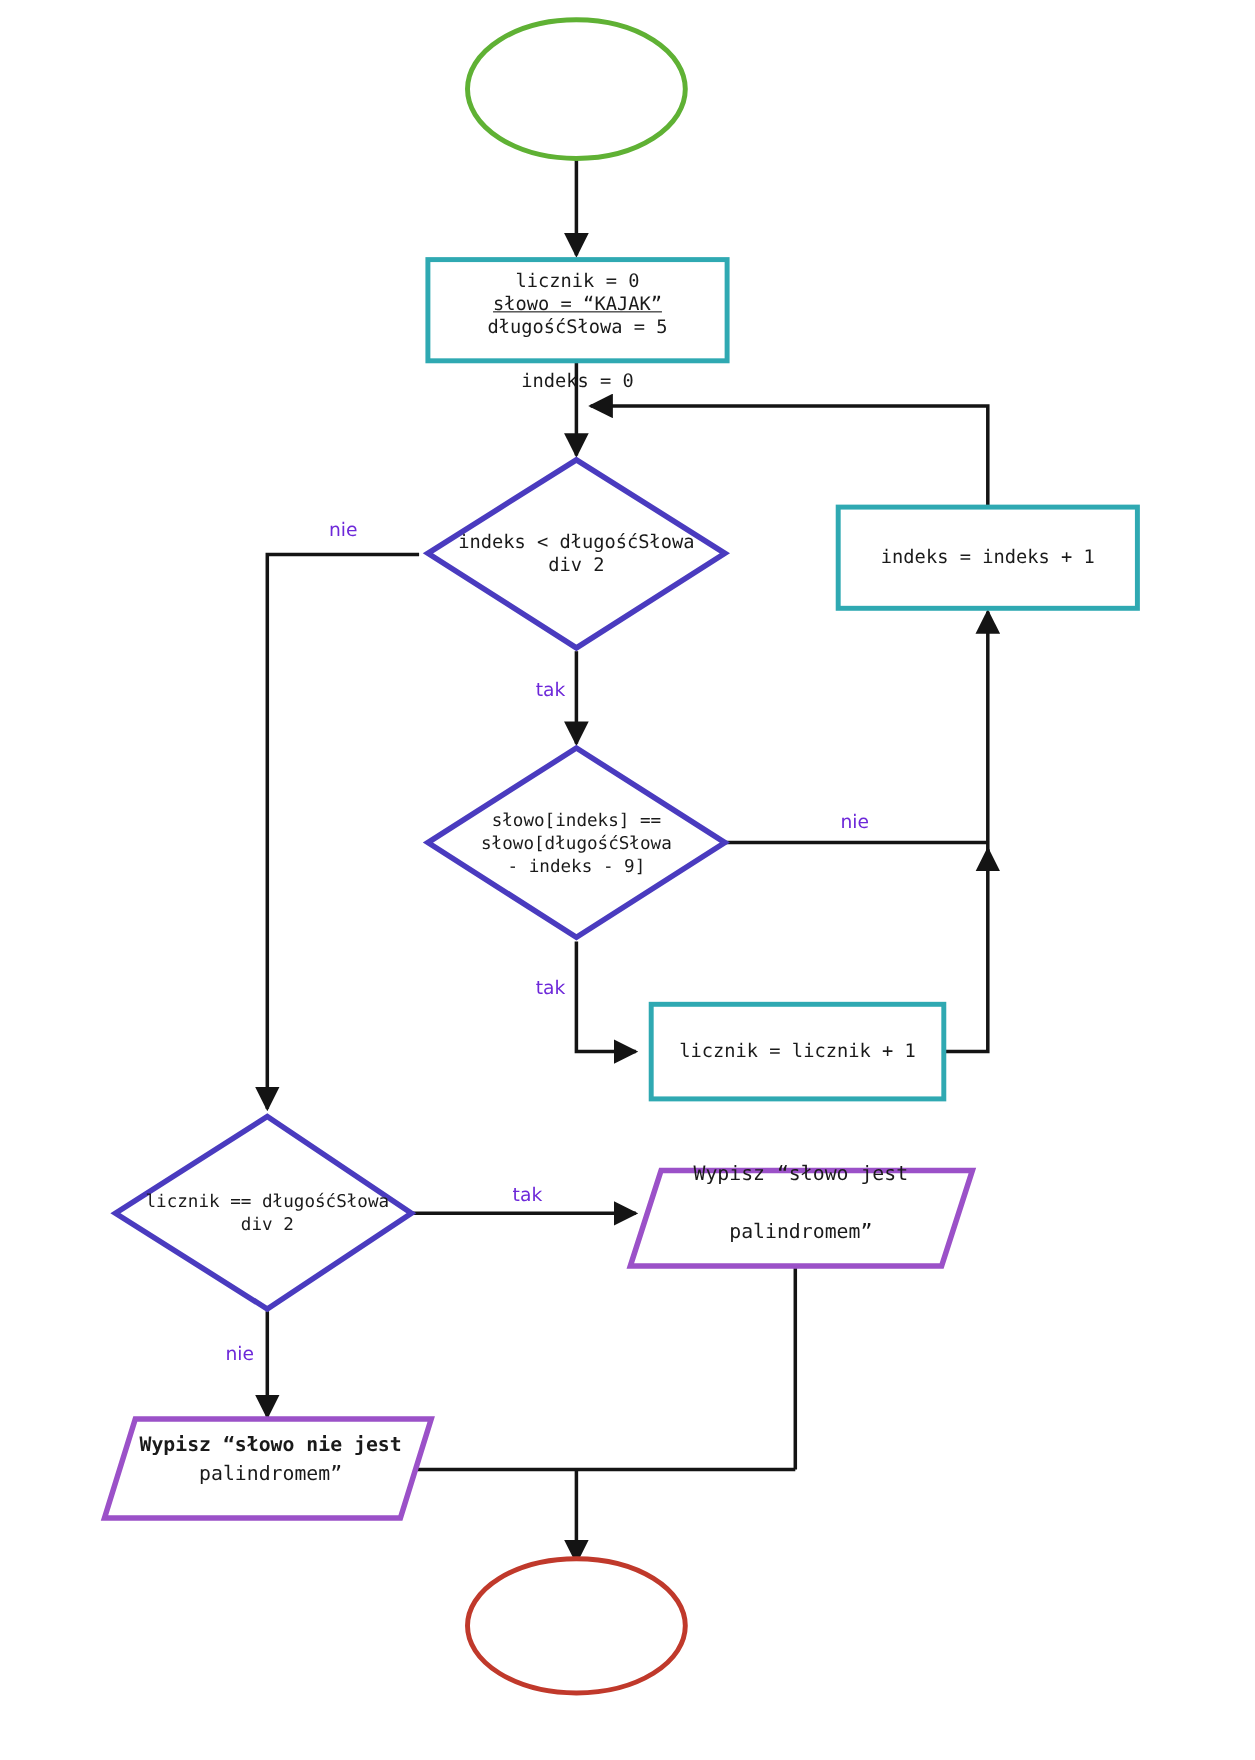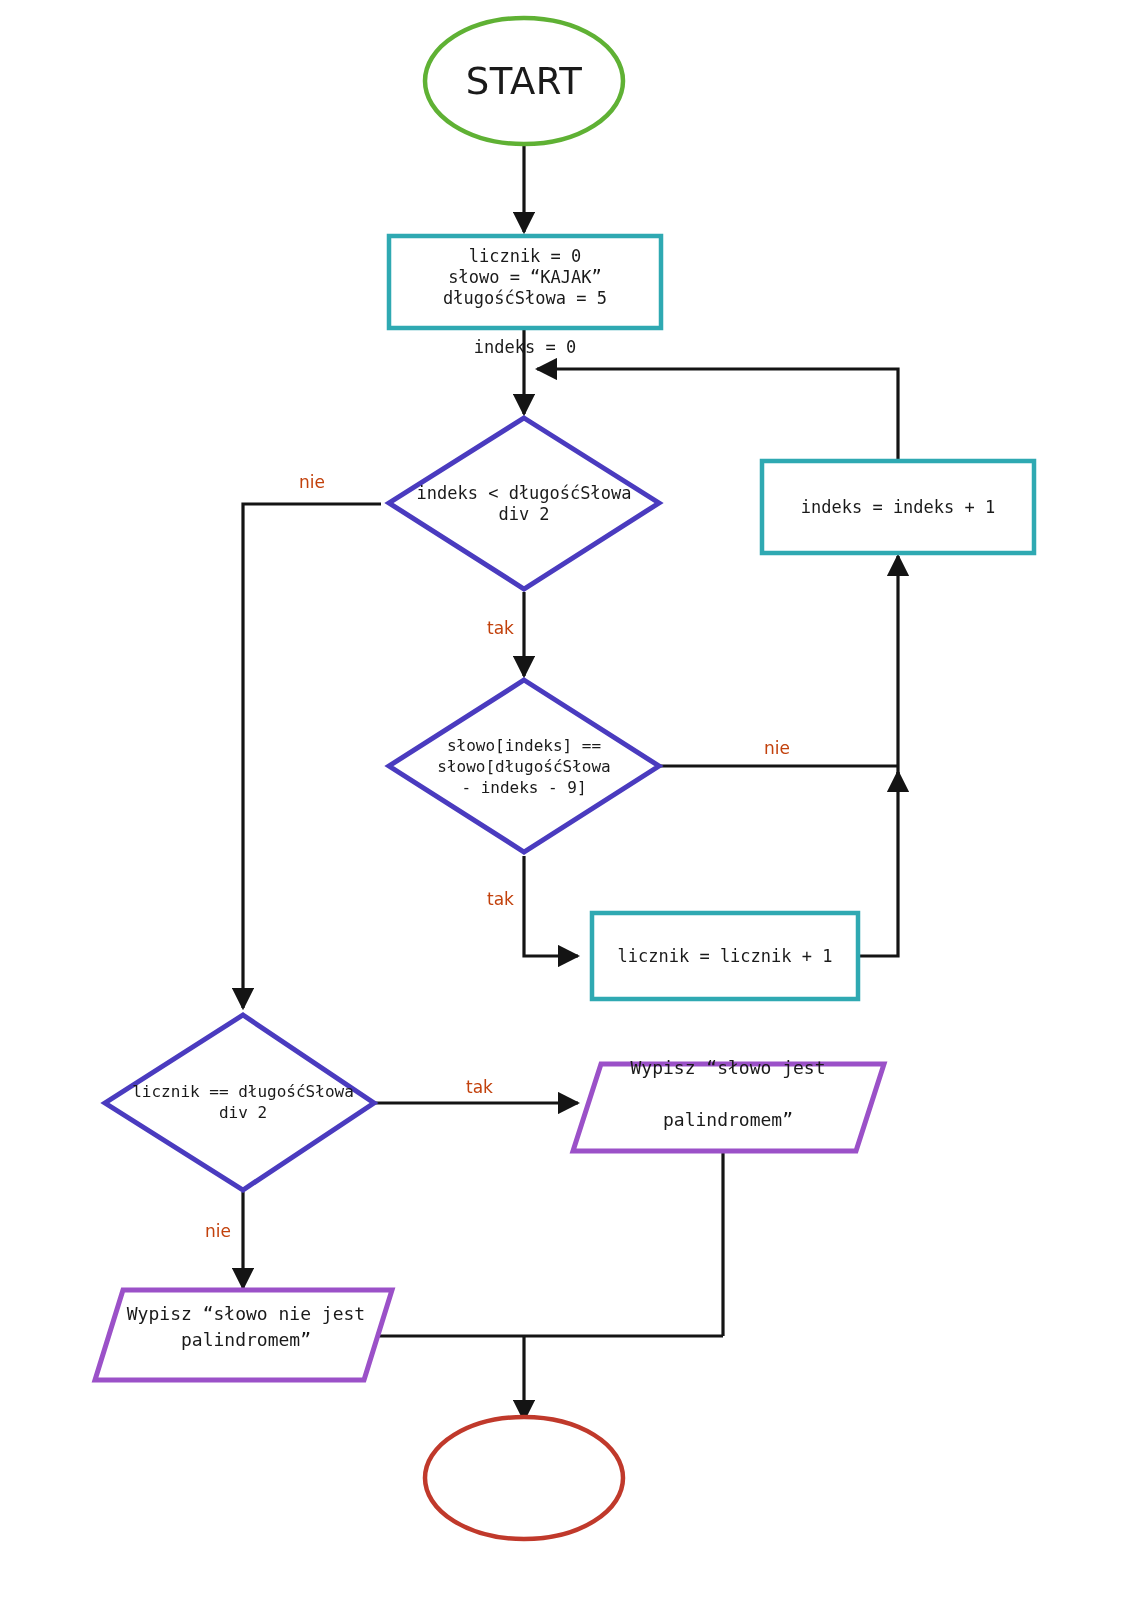--- a/index.html
+++ b/index.html
@@ -49,21 +49,21 @@
   }
   .io-text {
     font-family: "DejaVu Sans Mono", monospace;
     font-size: 18px;
     line-height: 1.45;
   }
   .edge-label {
     position: absolute;
     font-family: "DejaVu Sans", sans-serif;
     font-size: 17px;
-    color: #c2410c;
+    color: #6d28d9;
     white-space: nowrap;
     pointer-events: none;
   }
 </style>
 </head>
 <body>
 
 <div id="canvas">
 
   <svg class="layer" viewBox="0 0 1141 1600" xmlns="http://www.w3.org/2000/svg">
@@ -117,45 +117,44 @@
 
     <polygon points="243,1015 374,1103 243,1190 105,1103" fill="#ffffff" stroke="#4a3bbf" stroke-width="5"></polygon>
 
     <polygon points="601,1064 884,1064 856,1151 573,1151" fill="#ffffff" stroke="#9b51c8" stroke-width="5"></polygon>
 
     <polygon points="123,1290 392,1290 364,1380 95,1380" fill="#ffffff" stroke="#9b51c8" stroke-width="5"></polygon>
 
     <ellipse cx="524" cy="1478" rx="99" ry="61" fill="#ffffff" stroke="#c0392b" stroke-width="4.5"></ellipse>
   </svg>
 
-  <div class="node-label terminal-text" style="left:425px; top:51px; width:198px; height:60px;">START</div>
 
   <div class="node-label mono-text" style="left:389px; top:245px; width:272px; height:22px;">licznik = 0</div>
-  <div class="node-label mono-text" style="left:389px; top:266px; width:272px; height:22px;">słowo = “KAJAK”</div>
+  <div class="node-label mono-text" style="left:389px; top:266px; width:272px; height:22px;text-decoration:underline;">słowo = “KAJAK”</div>
   <div class="node-label mono-text" style="left:389px; top:287px; width:272px; height:22px;">długośćSłowa = 5</div>
   <div class="node-label mono-text" style="left:389px; top:308px; width:272px; height:22px;margin-top:28px;">indeks = 0</div>
 
   <div class="node-label mono-text" style="left:379px; top:482px; width:290px; height:22px;">indeks &lt; długośćSłowa</div>
   <div class="node-label mono-text" style="left:379px; top:503px; width:290px; height:22px;">div 2</div>
 
   <div class="node-label mono-text" style="left:762px; top:496px; width:272px; height:22px;">indeks = indeks + 1</div>
 
   <div class="node-label mono-text-sm" style="left:394px; top:736px; width:260px; height:21px;">słowo[indeks] ==</div>
   <div class="node-label mono-text-sm" style="left:394px; top:757px; width:260px; height:21px;">słowo[długośćSłowa</div>
   <div class="node-label mono-text-sm" style="left:394px; top:778px; width:260px; height:21px;">- indeks - 9]</div>
 
   <div class="node-label mono-text" style="left:592px; top:945px; width:266px; height:22px;">licznik = licznik + 1</div>
 
   <div class="node-label mono-text-sm" style="left:108px; top:1082px; width:270px; height:21px;">licznik == długośćSłowa</div>
   <div class="node-label mono-text-sm" style="left:108px; top:1103px; width:270px; height:21px;">div 2</div>
 
   <div class="node-label io-text" style="left:588px; top:1056px; width:280px; height:24px;text-align:center;">Wypisz “słowo jest</div>
   <div class="node-label io-text" style="left:588px; top:1108px; width:280px; height:24px;">palindromem”</div>
 
-  <div class="node-label io-text" style="left:106px; top:1302px; width:280px; height:24px;">Wypisz “słowo nie jest</div>
+  <div class="node-label io-text" style="left:106px; top:1302px; width:280px; height:24px;font-weight:bold;">Wypisz “słowo nie jest</div>
   <div class="node-label io-text" style="left:106px; top:1328px; width:280px; height:24px;">palindromem”</div>
 
 
   <div class="edge-label" style="left:299px; top:472px;">nie</div>
 
   <div class="edge-label" style="left:487px; top:618px;">tak</div>
 
   <div class="edge-label" style="left:764px; top:738px;">nie</div>
 
   <div class="edge-label" style="left:487px; top:889px;">tak</div>

